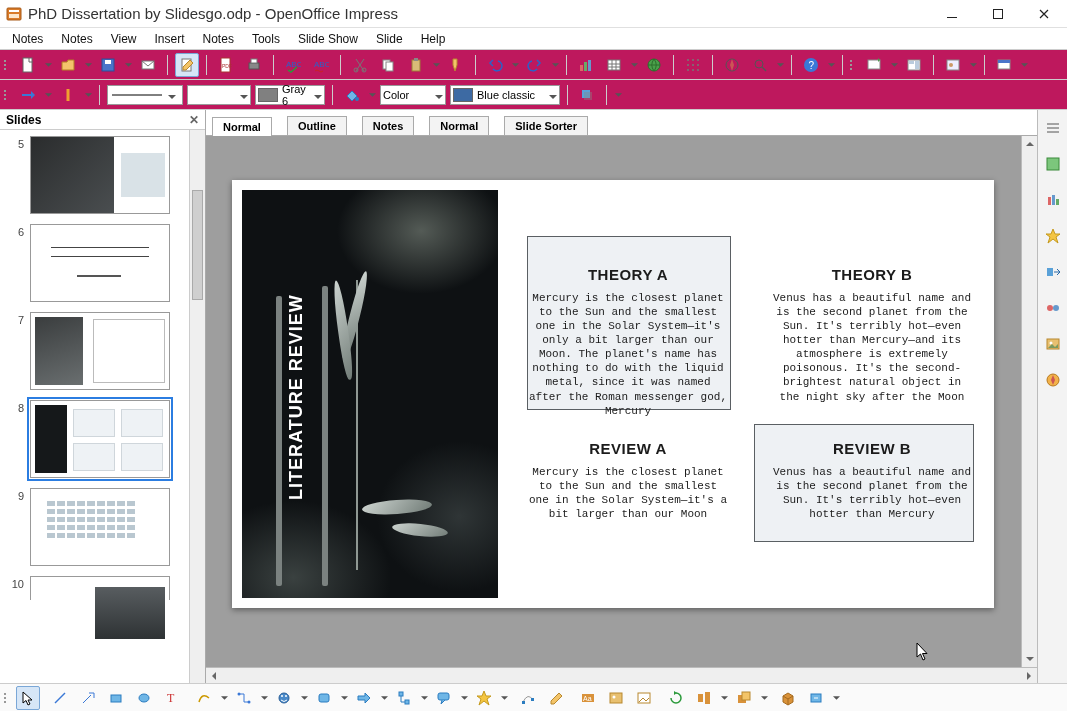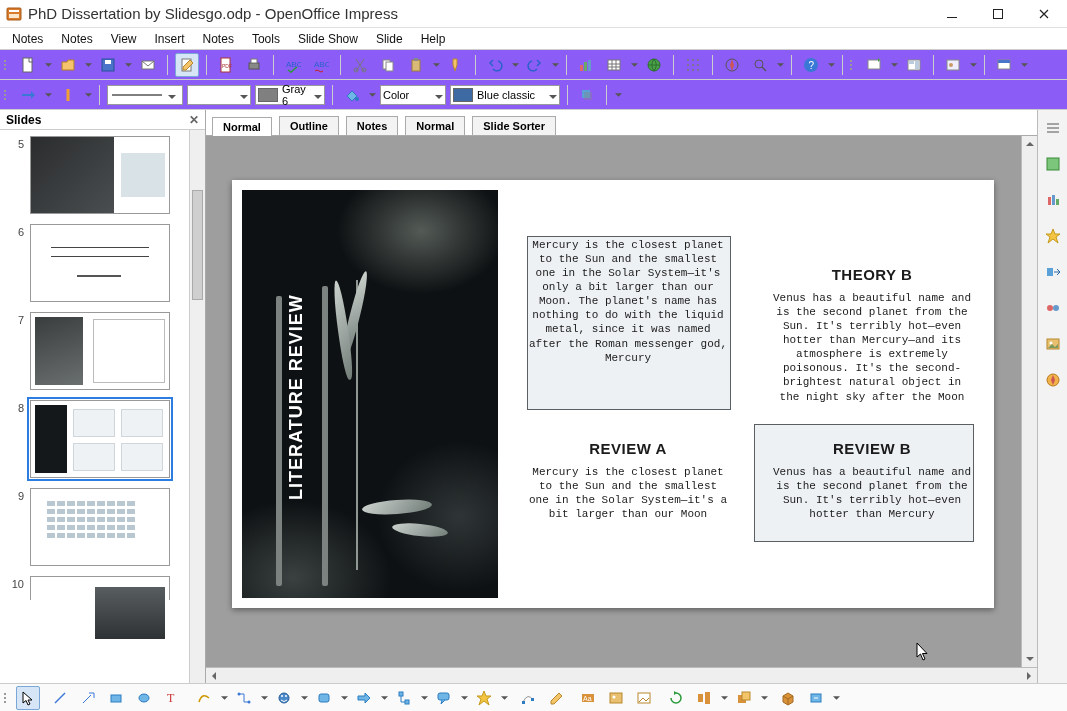--- a/index.html
+++ b/index.html
@@ -42,21 +42,21 @@
     color:#111;
   }
   
   .toolbar {
     height: 30px;
     display:flex;
     align-items:center;
     padding: 0 4px;
     gap: 4px;
     border-bottom: 1px solid #ccc;
-    background:#8b5cf6;
+    background:#be185d;
   }
   .toolbar .sep {
     width:1px; height:20px; background:#ccc; margin:0 3px;
   }
   .tb-btn {
     width:24px; height:24px;
     display:flex; align-items:center; justify-content:center;
     border:1px solid transparent;
     border-radius:2px;
   }
@@ -121,21 +121,21 @@
     display:flex;
     flex-direction:column;
     background:#fff;
     min-width:0;
   }
   .view-tabs{
     height:26px;
     display:flex;
     align-items:flex-end;
     padding:4px 4px 0 6px;
-    gap:8px;
+    gap:16px;
     border-bottom:1px solid #aaa;
     background:#fff;
   }
   .view-tab{
     padding:3px 10px;
     border:1px solid #aaa;
     border-bottom:none;
     background:#f3f3f3;
     font-size:11px;
     margin-right:-1px;
@@ -785,20 +785,21 @@
             <div class="stem"></div>
             <div class="leaf l1"></div>
             <div class="leaf l2"></div>
             <div class="leaf l3"></div>
             <div class="leaf l4"></div>
             <div class="lit-title">LITERATURE REVIEW</div>
           </div>
 
           <div class="frame frame-a"></div>
           <div class="text-block blk-a">
+            <div class="h">THEORY A</div>
             <div class="b">Mercury is the closest planet to the Sun and the smallest one in the Solar System—it's only a bit larger than our Moon. The planet's name has nothing to do with the liquid metal, since it was named after the Roman messenger god, Mercury</div>
           </div>
 
           <div class="text-block blk-ra">
             <div class="h">REVIEW A</div>
             <div class="b">Mercury is the closest planet to the Sun and the smallest one in the Solar System—it's a bit larger than our Moon</div>
           </div>
 
           <div class="text-block blk-b">
             <div class="h">THEORY B</div>

